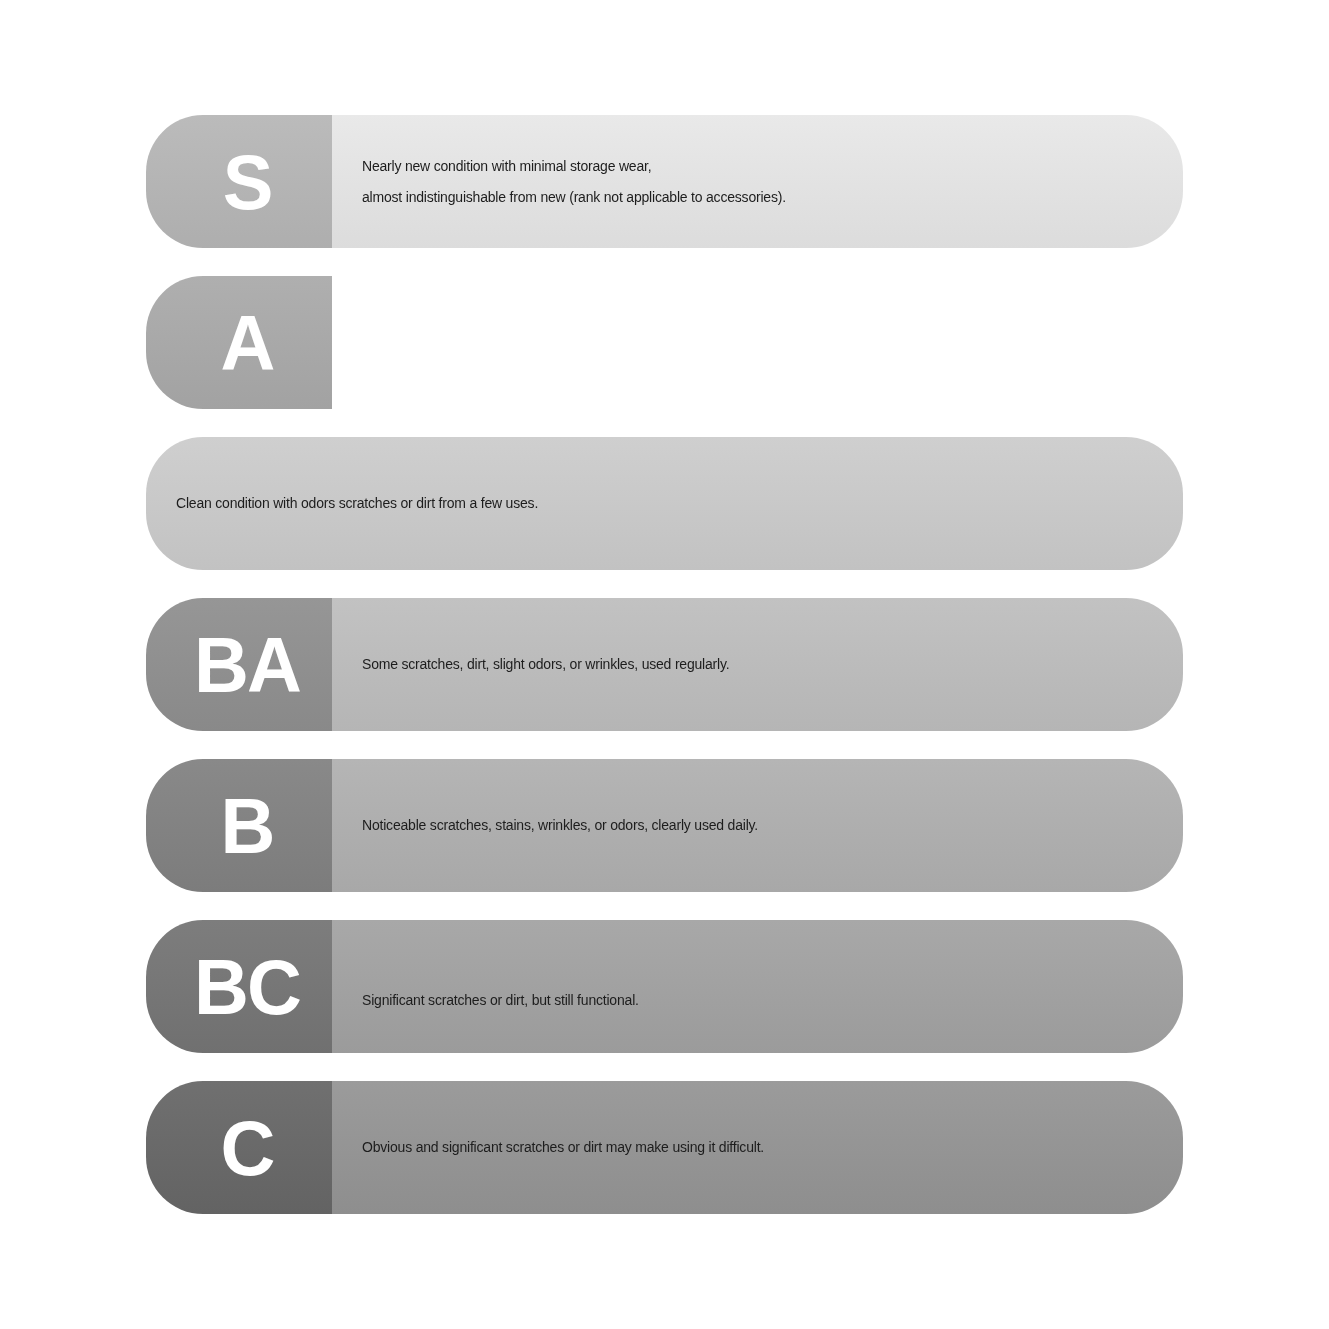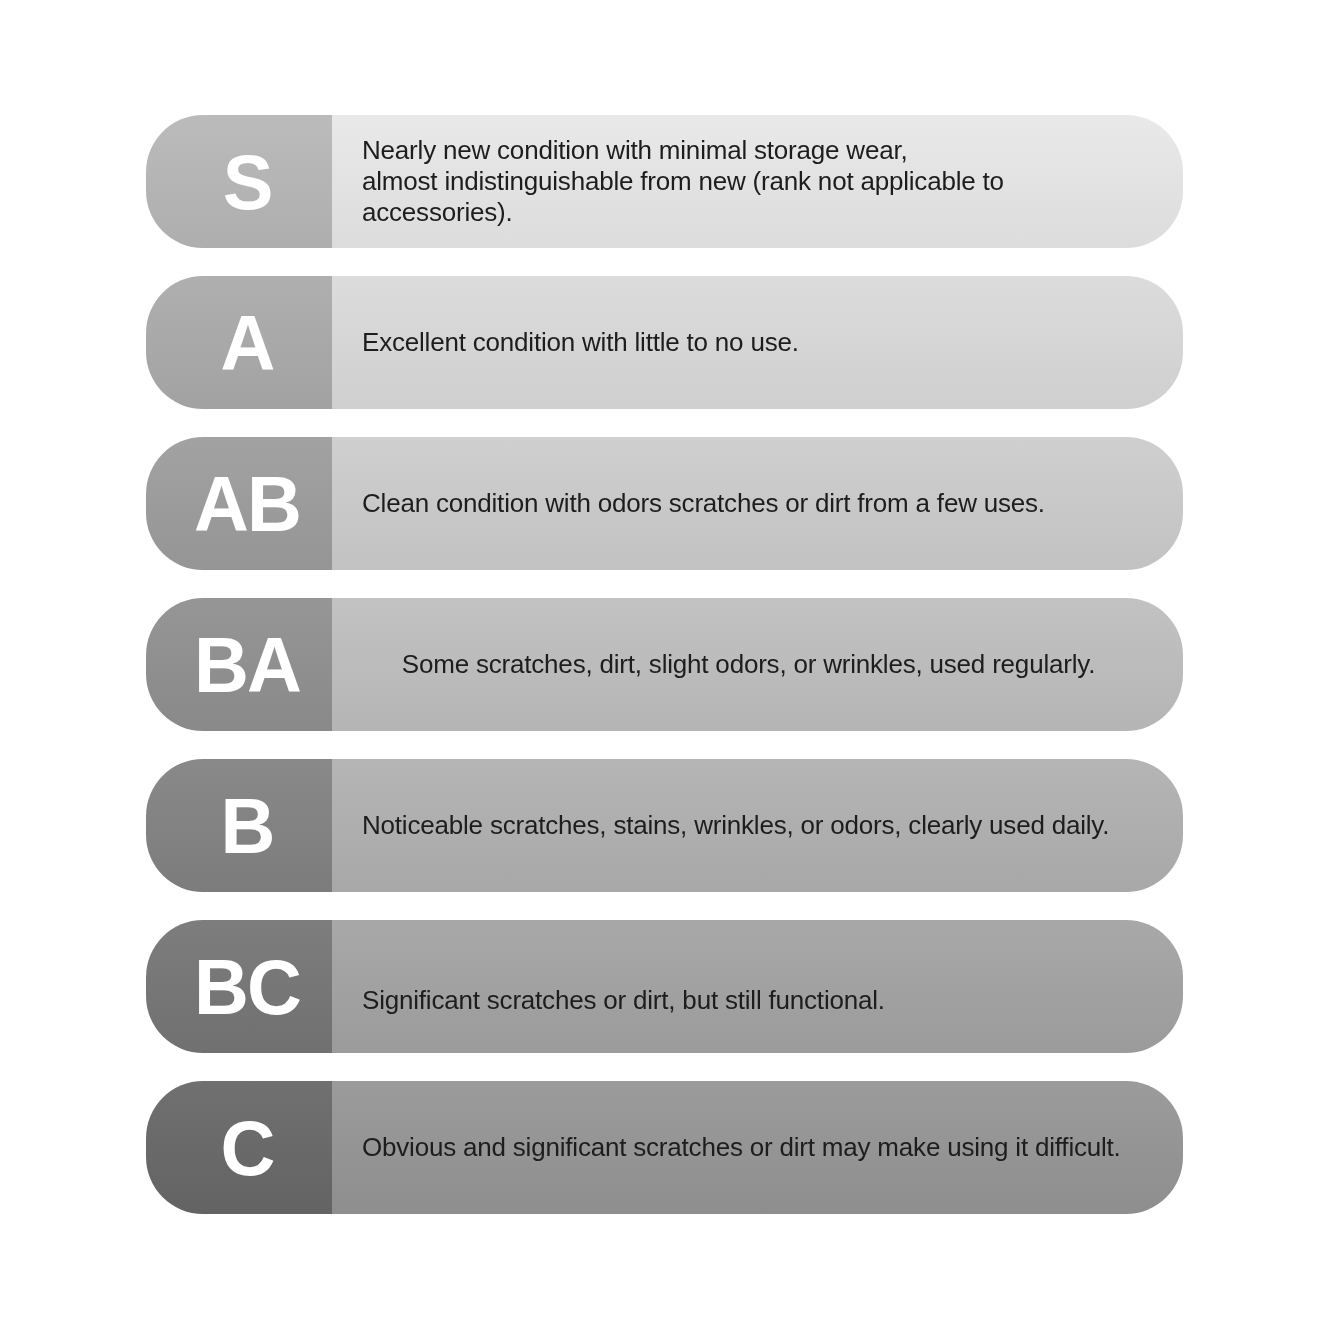--- a/index.html
+++ b/index.html
@@ -48,21 +48,21 @@
     transform: scaleY(1.02);
   }
   .rank-desc {
     flex: 1 1 auto;
     display: flex;
     align-items: center;
     box-sizing: border-box;
     padding: 0 48px 0 30px;
   }
   .rank-desc-text {
-    font-size: 26px;
+    font-size: 14px;
     line-height: 31px;
     letter-spacing: -0.2px;
     white-space: pre-line;
   }
 </style>
 </head>
 <body>
 
 <div class="canvas">
   <div class="rank-table">
@@ -74,39 +74,33 @@
       <div class="rank-desc" style="background: linear-gradient(rgb(233, 233, 233) 0%, rgb(220, 220, 220) 100%);">
         <span class="rank-desc-text" style="color: rgb(29, 29, 29);">Nearly new condition with minimal storage wear,
 almost indistinguishable from new (rank not applicable to accessories).</span>
       </div>
     </div>
 
     <div class="rank-row">
       <div class="rank-label" style="background: linear-gradient(rgb(175, 175, 175) 0%, rgb(162, 162, 162) 100%);">
         <span class="rank-letter" style="color: rgb(255, 255, 255);">A</span>
       </div>
-      <div class="rank-desc" style="background: linear-gradient(rgb(220, 220, 220) 0%, rgb(207, 207, 207) 100%);">
-        <span class="rank-desc-text" style="color: rgb(29, 29, 29);">Excellent condition with little to no use.</span>
-      </div>
     </div>
 
     <div class="rank-row">
-      <div class="rank-label" style="background: linear-gradient(rgb(162, 162, 162) 0%, rgb(149, 149, 149) 100%);">
-        <span class="rank-letter" style="color: rgb(255, 255, 255);">AB</span>
-      </div>
       <div class="rank-desc" style="background: linear-gradient(rgb(207, 207, 207) 0%, rgb(194, 194, 194) 100%);">
         <span class="rank-desc-text" style="color: rgb(29, 29, 29);">Clean condition with odors scratches or dirt from a few uses.</span>
       </div>
     </div>
 
     <div class="rank-row">
       <div class="rank-label" style="background: linear-gradient(rgb(150, 150, 150) 0%, rgb(137, 137, 137) 100%);">
         <span class="rank-letter" style="color: rgb(255, 255, 255);">BA</span>
       </div>
-      <div class="rank-desc" style="background: linear-gradient(rgb(194, 194, 194) 0%, rgb(181, 181, 181) 100%); justify-content: center;">
+      <div class="rank-desc" style="background: linear-gradient(rgb(194, 194, 194) 0%, rgb(181, 181, 181) 100%);">
         <span class="rank-desc-text" style="color: rgb(29, 29, 29);">Some scratches, dirt, slight odors, or wrinkles, used regularly.</span>
       </div>
     </div>
 
     <div class="rank-row">
       <div class="rank-label" style="background: linear-gradient(rgb(137, 137, 137) 0%, rgb(124, 124, 124) 100%);">
         <span class="rank-letter" style="color: rgb(255, 255, 255);">B</span>
       </div>
       <div class="rank-desc" style="background: linear-gradient(rgb(181, 181, 181) 0%, rgb(168, 168, 168) 100%);">
         <span class="rank-desc-text" style="color: rgb(29, 29, 29);">Noticeable scratches, stains, wrinkles, or odors, clearly used daily.</span>

